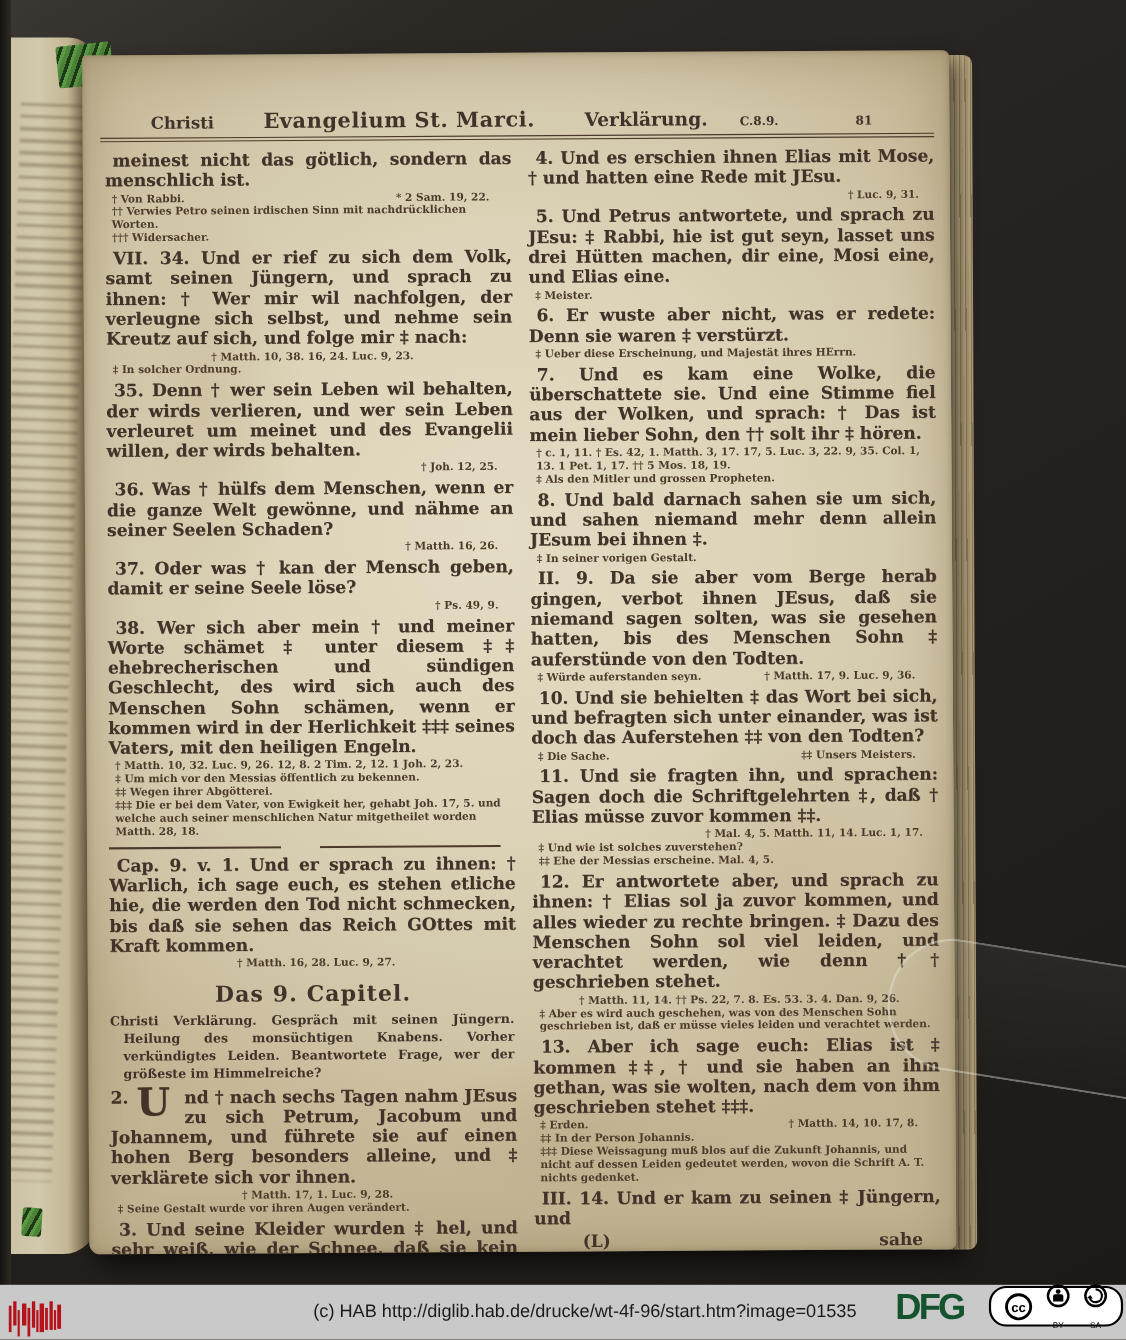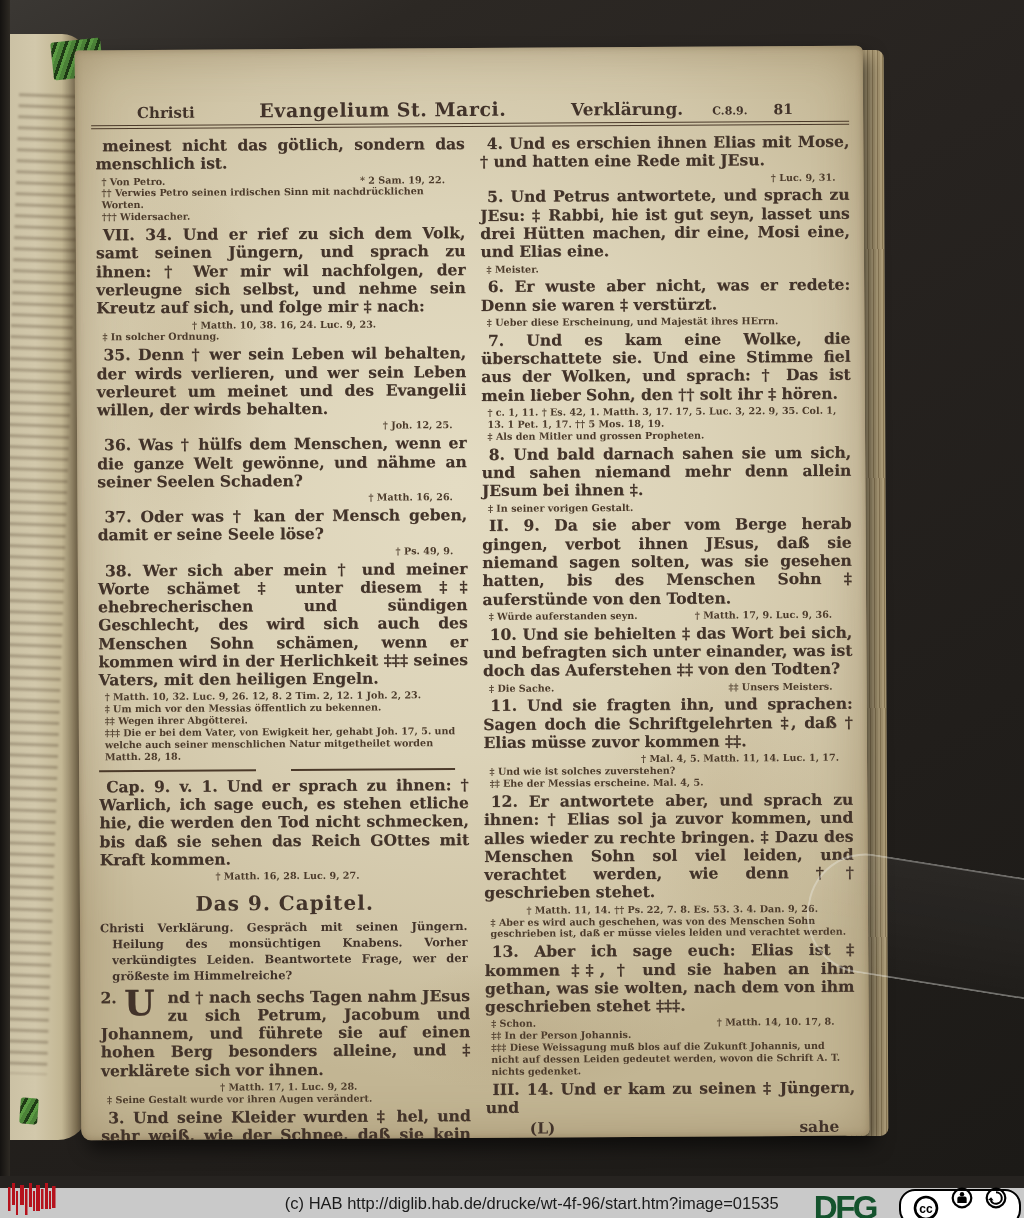--- a/index.html
+++ b/index.html
@@ -45,21 +45,21 @@
 
   .page-content{position:absolute;inset:0;padding:50px 14px 0 16px;color:#42332a;overflow:hidden;}
 
   
   .pg-header{display:flex;align-items:baseline;font-weight:700;
     border-bottom:4px double #4b3a2a;padding:0 10px 3px 20px;}
   .h-left{font-size:15px;margin-left:26px;}
   .h-center{font-size:19px;flex:1;text-align:center;letter-spacing:.5px;}
   .h-sect{font-size:17px;margin-right:29px;}
   .h-chap{font-size:11px;margin-right:26px;}
-  .h-num{font-size:14px;margin-right:46px;}
+  .h-num{font-size:11px;margin-right:46px;margin-left:44px;}
 
   
   .cols{display:flex;gap:15px;margin-top:5px;padding-left:4px;}
   .col{flex:1;min-width:0;}
 
   .verse{font-size:15.5px;line-height:1.18;font-weight:700;text-align:justify;
     text-indent:7px;margin-top:3px;text-shadow:.3px .3px .3px rgba(60,40,20,.45);}
   .verse.hasdc{text-indent:0;}
   .dcwrap{float:left;margin-right:13px;}
   .dcwrap .vnum{font-size:15.5px;vertical-align:top;}
@@ -81,21 +81,21 @@
   .sig{display:flex;justify-content:space-between;font-size:15.5px;font-weight:700;
     padding:1px 16px 0 44px;}
 
   
   .clip{position:absolute;left:806px;top:868px;width:300px;height:116px;
     border:2px solid rgba(235,235,228,.38);border-right:none;
     border-radius:58px 0 0 58px;transform:rotate(9deg);
     background:linear-gradient(180deg,rgba(255,255,255,.05),rgba(255,255,255,.01));}
 
   
-  .footer-bar{position:absolute;left:0;bottom:0;width:1024px;height:30px;
+  .footer-bar{position:absolute;left:0;bottom:0;width:1024px;height:50px;
     background:#c9c9c9;font-family:"Liberation Sans",sans-serif;}
   .copyright{position:absolute;left:50%;top:50%;transform:translate(-46%,-50%);
     font-size:16.5px;color:#1b1b1b;white-space:nowrap;}
   .hab-logo{position:absolute;left:6px;bottom:1px;}
   .dfg-logo{position:absolute;right:148px;top:1px;font-size:33px;font-weight:900;
     color:#14532d;letter-spacing:-2.5px;font-family:"Liberation Sans",sans-serif;}
   .cc-badge{position:absolute;right:3px;top:1px;width:122px;height:37px;background:#fff;
     border:2px solid #000;border-radius:16px;display:flex;align-items:center;
     justify-content:space-evenly;box-sizing:border-box;}
   .cc-item{display:flex;flex-direction:column;align-items:center;line-height:1;}
@@ -123,21 +123,21 @@
         <span class="h-center">Evangelium St. Marci.</span>
         <span class="h-sect">Verklärung.</span>
         <span class="h-chap">C.8.9.</span>
         <span class="h-num">81</span>
       </div>
       <div class="cols">
         <div class="col" id="col-left">
             <div class="verse">meinest nicht das götlich, sondern das menschlich ist.</div>
             <div class="footnote">
               <div class="fnline split">
-                <span>† Von Petro.</span>
+                <span>† Von Rabbi.</span>
                 <span>* 2 Sam. 19, 22.</span>
               </div>
               <div class="fnline">†† Verwies Petro seinen irdischen Sinn mit nachdrücklichen Worten.</div>
               <div class="fnline">††† Widersacher.</div>
             </div>
             <div class="verse">VII. 34. Und er rief zu sich dem Volk, samt seinen Jüngern, und sprach zu ihnen: † Wer mir wil nachfolgen, der verleugne sich selbst, und nehme sein Kreutz auf sich, und folge mir ‡ nach:</div>
             <div class="footnote">
               <div class="fnline a-c">† Matth. 10, 38. 16, 24. Luc. 9, 23.</div>
               <div class="fnline">‡ In solcher Ordnung.</div>
             </div>
@@ -217,21 +217,21 @@
               <div class="fnline">‡‡ Ehe der Messias erscheine. Mal. 4, 5.</div>
             </div>
             <div class="verse">12. Er antwortete aber, und sprach zu ihnen: † Elias sol ja zuvor kommen, und alles wieder zu rechte bringen. ‡ Dazu des Menschen Sohn sol viel leiden, und verachtet werden, wie denn †† geschrieben stehet.</div>
             <div class="footnote">
               <div class="fnline a-c">† Matth. 11, 14.  †† Ps. 22, 7. 8. Es. 53. 3. 4. Dan. 9, 26.</div>
               <div class="fnline">‡ Aber es wird auch geschehen, was von des Menschen Sohn geschrieben ist, daß er müsse vieles leiden und verachtet werden.</div>
             </div>
             <div class="verse">13. Aber ich sage euch: Elias ist ‡ kommen ‡‡, † und sie haben an ihm gethan, was sie wolten, nach dem von ihm geschrieben stehet ‡‡‡.</div>
             <div class="footnote">
               <div class="fnline split">
-                <span>‡ Schon.</span>
+                <span>‡ Erden.</span>
                 <span>† Matth. 14, 10. 17, 8.</span>
               </div>
               <div class="fnline">‡‡ In der Person Johannis.</div>
               <div class="fnline">‡‡‡ Diese Weissagung muß blos auf die Zukunft Johannis, und nicht auf dessen Leiden gedeutet werden, wovon die Schrift A. T. nichts gedenket.</div>
             </div>
             <div class="verse">III. 14. Und er kam zu seinen ‡ Jüngern, und</div>
             <div class="sig">
               <span>(L)</span>
               <span>sahe</span>
             </div>

